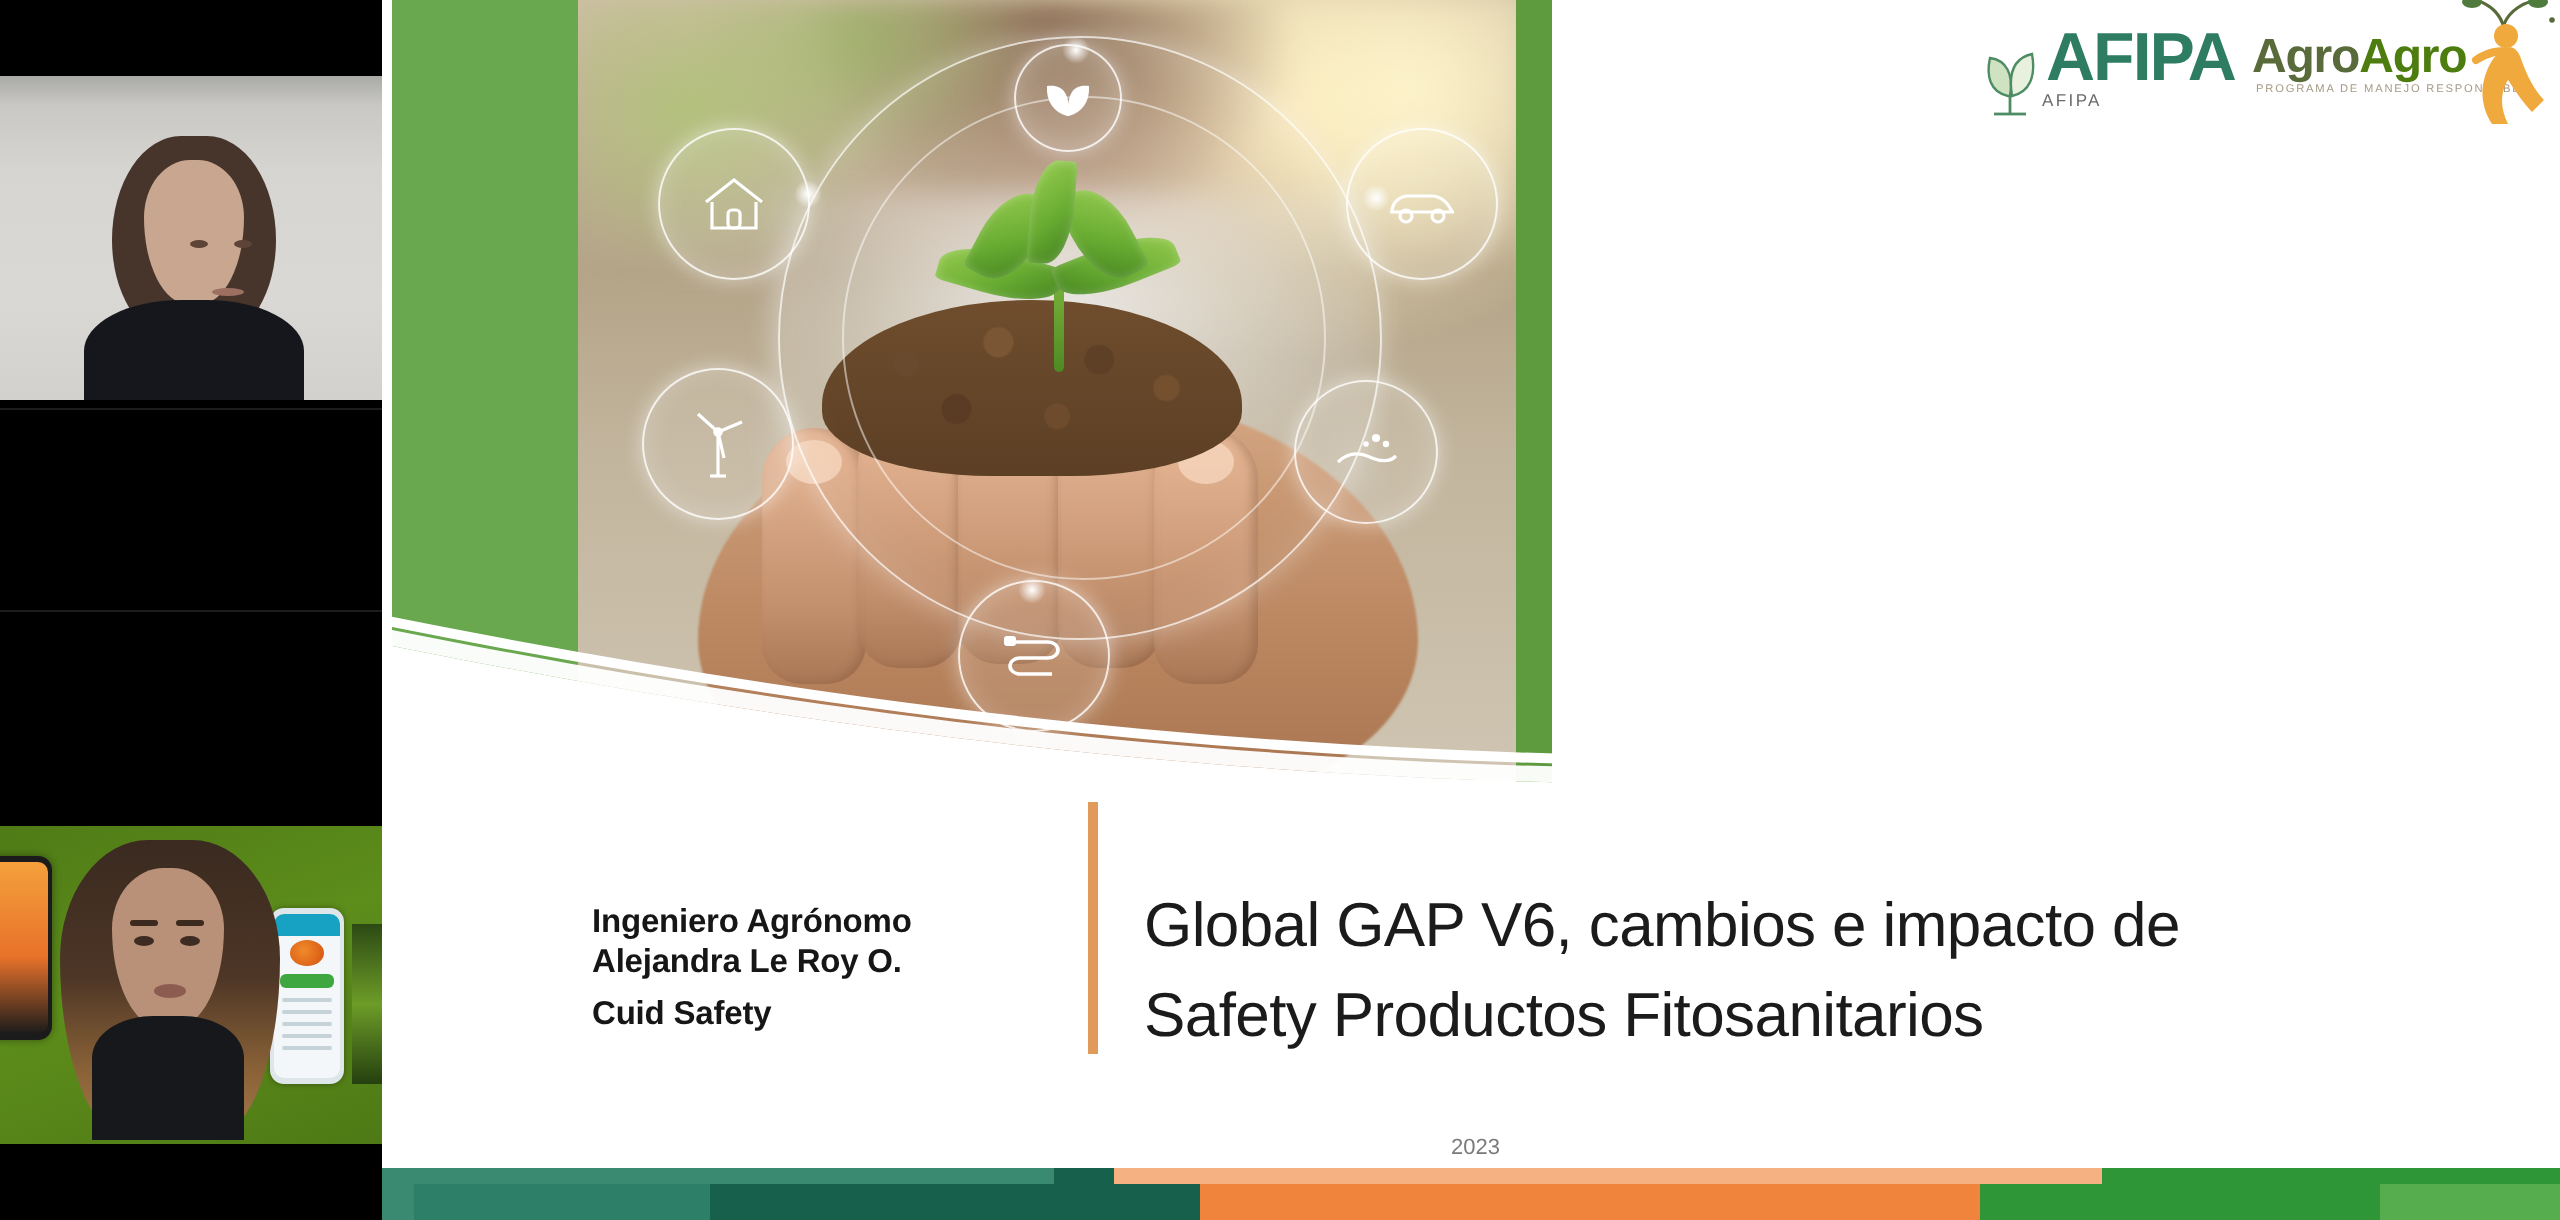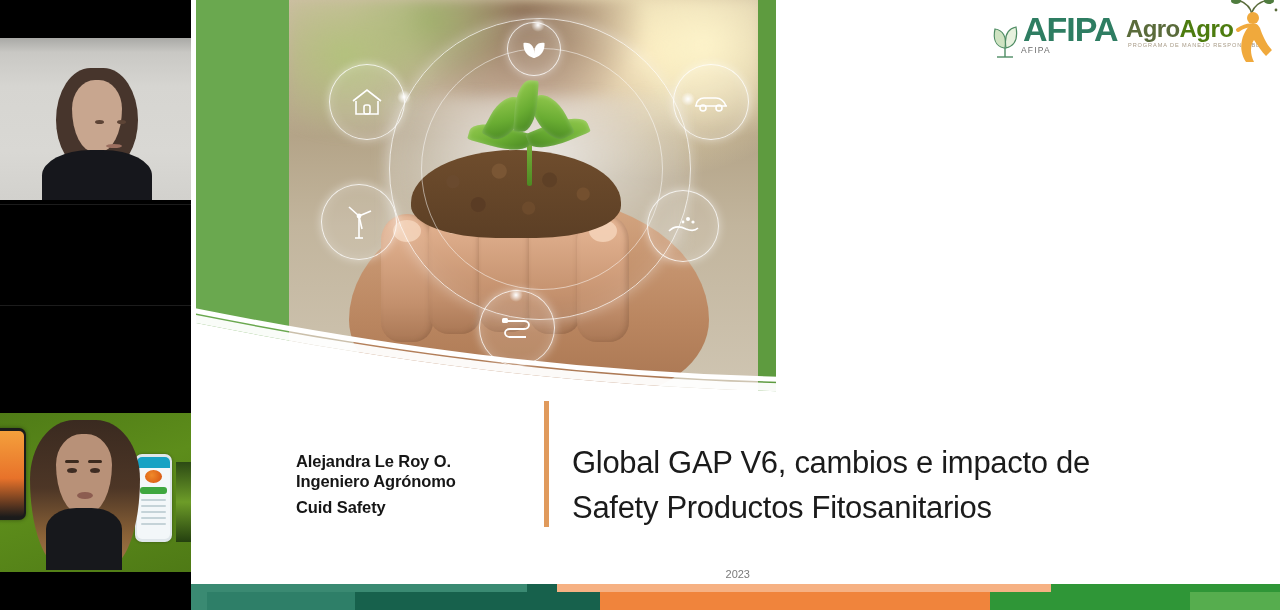--- a/index.html
+++ b/index.html
@@ -516,22 +516,22 @@
           <path d="M31 24 C26 26 22 32 20 40 C18 48 20 56 24 62 L32 62 C28 54 28 46 32 40 C36 46 40 52 44 56 L50 50 C44 44 40 34 38 28 C36 24 34 23 31 24 Z" fill="#f0a93c"></path>
           <path d="M16 30 C22 26 28 25 32 26" stroke="#f0a93c" stroke-width="4" fill="none" stroke-linecap="round"></path>
           <circle cx="54" cy="10" r="1.4" fill="#5a6b3b"></circle>
         </svg>
       </div>
     </div>
 
     <div class="title-rule"></div>
 
     <div class="presenter">
+      <div>Ingeniero Agrónomo</div>
       <div>Alejandra Le Roy O.</div>
-      <div>Ingeniero Agrónomo</div>
       <div class="role">Cuid Safety</div>
     </div>
 
     <div class="slide-title">
       <div>Global GAP V6, cambios e impacto de</div>
       <div>Safety Productos Fitosanitarios</div>
     </div>
 
     <div class="year">2023</div>
 

